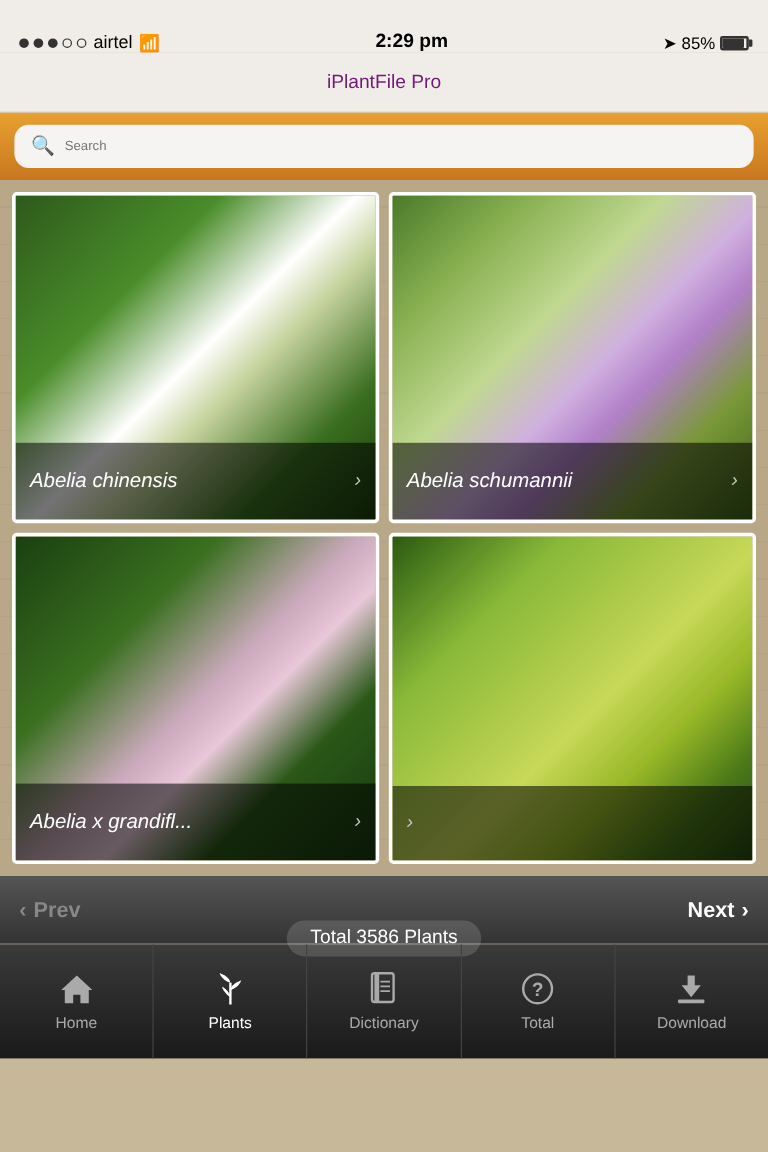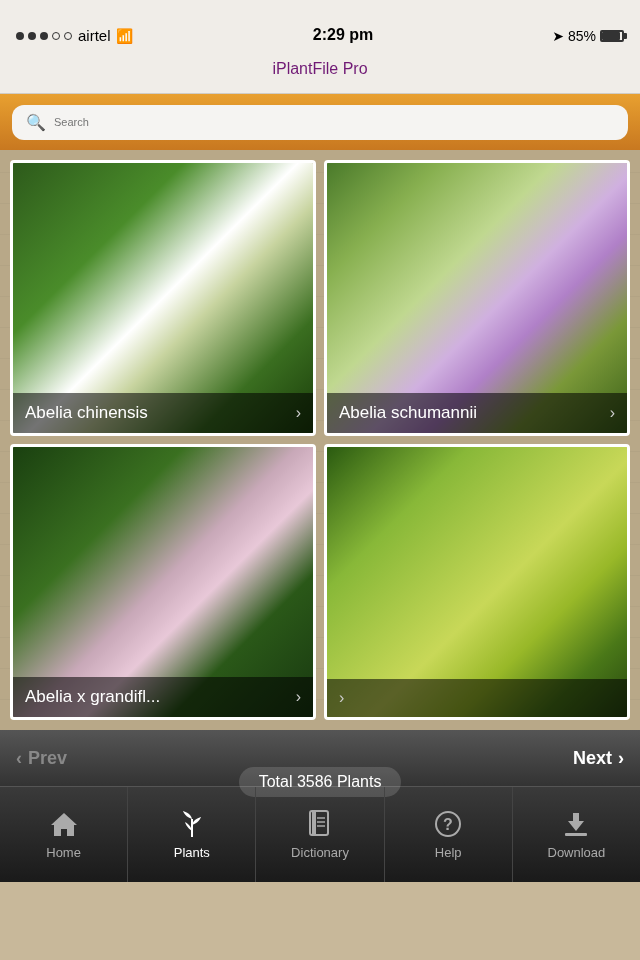--- a/index.html
+++ b/index.html
@@ -154,24 +154,25 @@
     }
     .plant-label {
       position: absolute;
       bottom: 0;
       left: 0;
       right: 0;
       background: rgba(0,0,0,0.55);
       color: #fff;
       font-size: 17px;
       font-weight: 500;
-      padding: 10px 12px;
+      padding: 22px 12px;
       display: flex;
       align-items: center;
       justify-content: space-between;
+      font-style: italic;
     }
     .chevron-right {
       font-size: 16px;
       color: #ccc;
     }
 
     
     #pagination-bar {
       height: 56px;
       background: linear-gradient(180deg, #555 0%, #333 100%);
@@ -336,21 +337,21 @@
       <line x1="12" y1="17" x2="20" y2="17" stroke="#aaa" stroke-width="1.5"></line>
     </svg>
     <span>Dictionary</span>
   </div>
 
   <div class="tab-item">
     <svg class="tab-svg" viewBox="0 0 30 30">
       <circle cx="15" cy="15" r="12" fill="none" stroke="#aaa" stroke-width="2"></circle>
       <text x="15" y="21" text-anchor="middle" font-size="16" fill="#aaa" font-weight="bold">?</text>
     </svg>
-    <span>Help</span>
+    <span>Total</span>
   </div>
 
   <div class="tab-item">
     <svg class="tab-svg" viewBox="0 0 30 30" fill="#aaa">
       <rect x="4" y="24" width="22" height="3" rx="1" fill="#aaa"></rect>
       <polygon points="15,22 7,12 12,12 12,4 18,4 18,12 23,12" fill="#aaa"></polygon>
     </svg>
     <span>Download</span>
   </div>
 </div>

